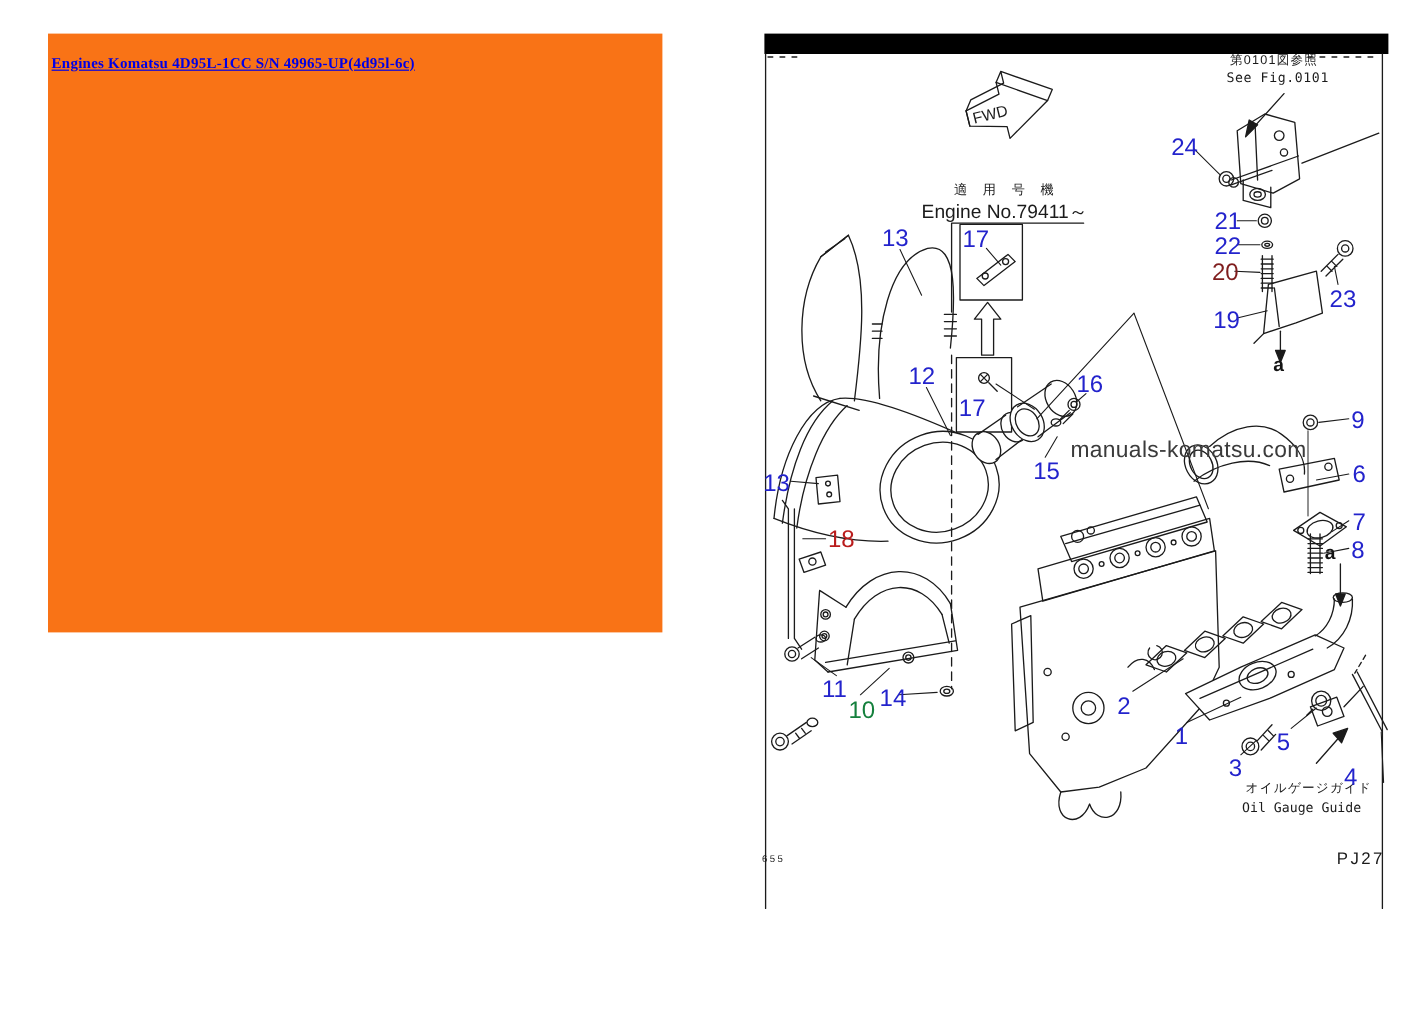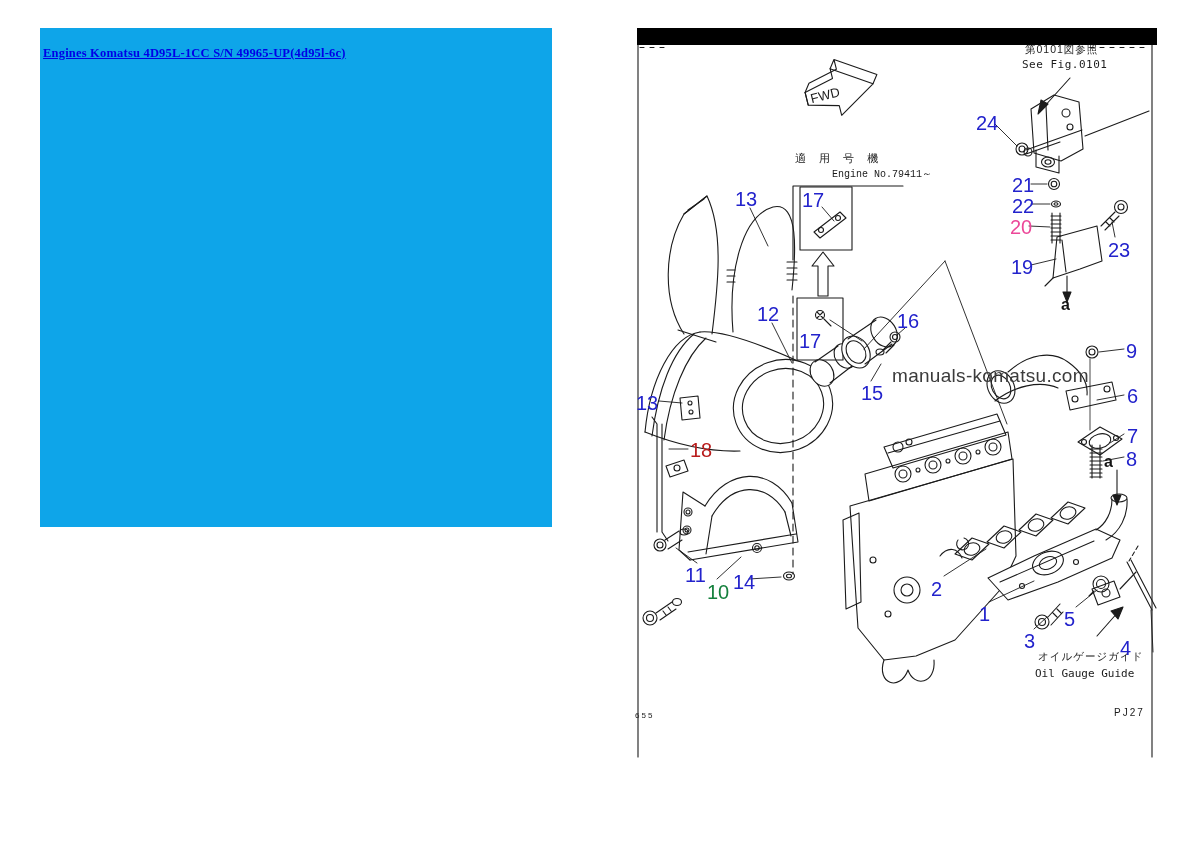--- a/index.html
+++ b/index.html
@@ -1,36 +1,36 @@
 <!DOCTYPE html>
 <html><head>
 <meta charset="utf-8">
 <style>
   html,body{margin:0;padding:0;background:#ffffff;}
   .page{position:relative;width:1190px;height:842px;background:#ffffff;overflow:hidden;
         font-family:"Liberation Sans", sans-serif;}
   
-  .left-panel{position:absolute;left:40px;top:28px;width:512px;height:499px;background:#0ea5e9;}
+  .left-panel{position:absolute;left:40px;top:28px;width:512px;height:499px;background:#f97316;}
   .breadcrumb-link{position:absolute;left:3px;top:18px;color:#0000e6;text-decoration:underline;
         font-family:"Liberation Serif", serif;font-size:12.5px;font-weight:600;letter-spacing:.2px;
         white-space:nowrap;cursor:pointer;}
   
   .diagram-panel{position:absolute;left:0;top:0;width:1190px;height:842px;}
   .top-bar{position:absolute;left:637px;top:28px;width:520px;height:17px;background:#000000;}
   svg.drawing{position:absolute;left:0;top:0;width:1190px;height:842px;}
   .txt{position:absolute;color:#1b1b1b;white-space:nowrap;}
   .ref-jp{left:1025px;top:43px;font-size:10.5px;letter-spacing:1px;}
   .ref-en{left:1022px;top:58px;font-size:11px;font-family:"DejaVu Sans Mono", monospace;letter-spacing:.5px;}
   .app-jp{left:795px;top:151px;font-size:11px;letter-spacing:5px;}
-  .app-en{left:832px;top:167px;font-size:10px;font-family:Liberation Mono, monospace;}
+  .app-en{left:768px;top:167px;font-size:16px;font-family:Liberation Sans, sans-serif;}
   .watermark{left:892px;top:365px;font-size:19px;color:#3b3b3b;letter-spacing:.3px;}
   .oil-jp{left:1038px;top:650px;font-size:10.5px;letter-spacing:1px;}
   .oil-en{left:1035px;top:667px;font-size:11px;font-family:"DejaVu Sans Mono", monospace;}
   .page-left{left:635px;top:711px;font-size:8px;letter-spacing:2px;}
-  .page-right{left:1114px;top:707px;font-size:10px;letter-spacing:2px;}
+  .page-right{left:1114px;top:707px;font-size:14px;letter-spacing:2px;}
   .callout{position:absolute;font-size:20px;line-height:1;font-family:"Liberation Sans", sans-serif;}
   .callout.letter{font-size:16px;font-weight:600;}
 </style>
 </head>
 <body>
 
 <div class="page">
 
   <div class="left-panel">
     <a class="breadcrumb-link">Engines Komatsu 4D95L-1CC S/N 49965-UP(4d95l-6c)</a>
@@ -313,21 +313,21 @@
         <div class="callout" style="left: 897px; top: 311px; color: rgb(35, 35, 204);">16</div>
         <div class="callout" style="left: 861px; top: 383px; color: rgb(35, 35, 204);">15</div>
         <div class="callout" style="left: 636px; top: 393px; color: rgb(35, 35, 204);">13</div>
         <div class="callout" style="left: 690px; top: 440px; color: #b91c1c;">18</div>
         <div class="callout" style="left: 685px; top: 565px; color: rgb(35, 35, 204); text-align: center;">11</div>
         <div class="callout" style="left: 707px; top: 582px; color: #15803d;">10</div>
         <div class="callout" style="left: 733px; top: 572px; color: rgb(35, 35, 204);">14</div>
         <div class="callout" style="left: 976px; top: 113px; color: rgb(35, 35, 204);">24</div>
         <div class="callout" style="left: 1012px; top: 175px; color: rgb(35, 35, 204);">21</div>
         <div class="callout" style="left: 1012px; top: 196px; color: rgb(35, 35, 204);">22</div>
-        <div class="callout" style="left: 1010px; top: 217px; color: #ec4899;">20</div>
+        <div class="callout" style="left: 1010px; top: 217px; color: #7f1d1d;">20</div>
         <div class="callout" style="left: 1108px; top: 240px; color: rgb(35, 35, 204);">23</div>
         <div class="callout" style="left: 1011px; top: 257px; color: rgb(35, 35, 204);">19</div>
         <div class="callout letter" style="left: 1061px; top: 297px; color: rgb(20, 20, 20);">a</div>
         <div class="callout" style="left: 1126px; top: 341px; color: rgb(35, 35, 204);">9</div>
         <div class="callout" style="left: 1127px; top: 386px; color: rgb(35, 35, 204);">6</div>
         <div class="callout" style="left: 1127px; top: 426px; color: rgb(35, 35, 204);">7</div>
         <div class="callout" style="left: 1126px; top: 449px; color: rgb(35, 35, 204);">8</div>
         <div class="callout letter" style="left: 1104px; top: 454px; color: rgb(20, 20, 20);">a</div>
         <div class="callout" style="left: 931px; top: 579px; color: rgb(35, 35, 204);">2</div>
         <div class="callout" style="left: 979px; top: 604px; color: rgb(35, 35, 204);">1</div>

